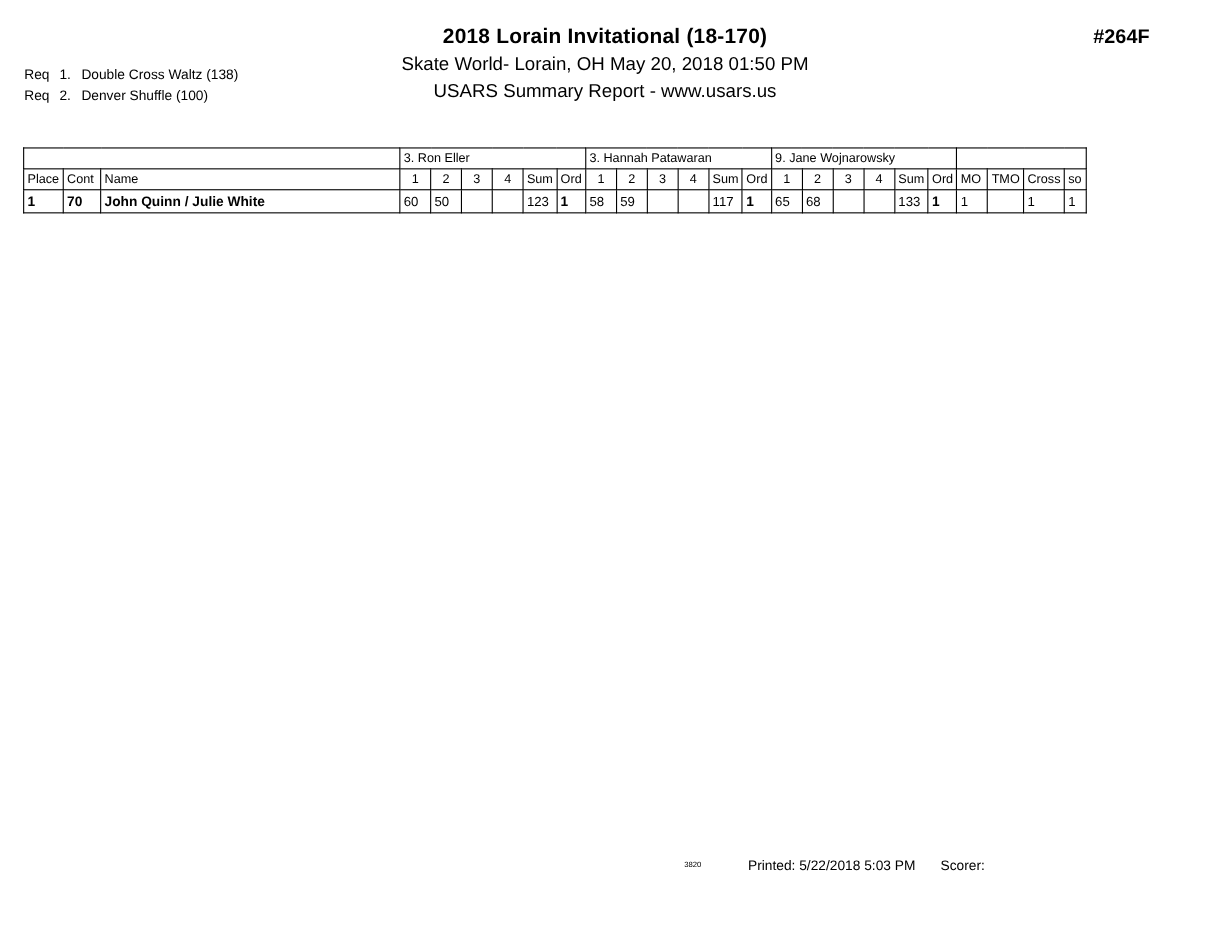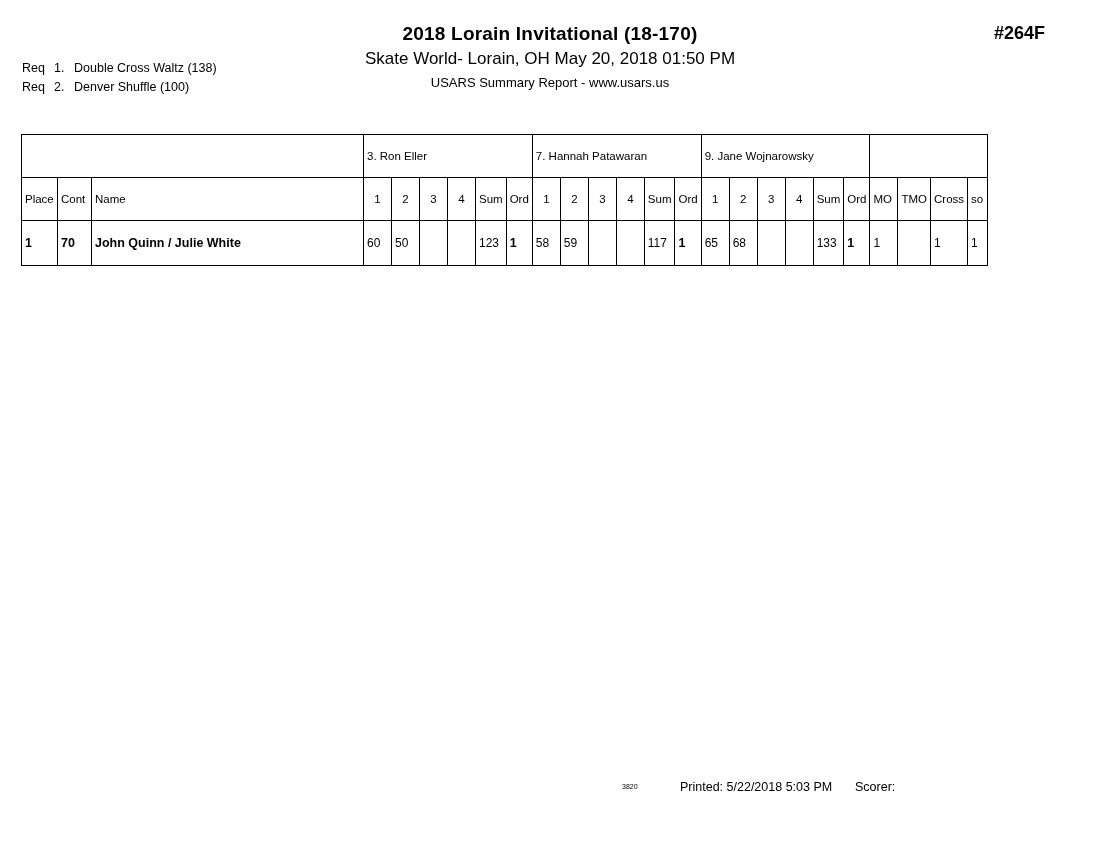--- a/index.html
+++ b/index.html
@@ -54,21 +54,21 @@
   .title-sub {
     font-size: 17px;
     line-height: 24px;
   }
   .title-event {
     font-size: 20px;
     font-weight: bold;
     line-height: 28px;
   }
   .title-report {
-    font-size: 13px;
+    font-size: 17px;
     line-height: 24px;
   }
 
   
   .event-number {
     position: absolute;
     right: 55px;
     top: 23px;
     font-size: 18px;
     font-weight: bold;
@@ -80,21 +80,21 @@
     left: 21px;
     top: 134px;
   }
   table.results {
     border-collapse: collapse;
     font-size: 12px;
     table-layout: fixed;
   }
   table.results td {
     border: 1px solid #000000;
-    padding: 12px 3px;
+    padding: 0 3px;
     height: 18px;
     vertical-align: middle;
     white-space: nowrap;
     overflow: hidden;
   }
   td.nb {
     border: none;
   }
   td.judge-name {
     font-size: 11.5px;
@@ -201,21 +201,21 @@
       <col class="col-mo">
         <col class="col-tmo">
         <col class="col-rule">
         <col class="col-so">
     </colgroup>
 
     <tbody>
         <tr>
       <td class="nb" colspan="3"></td>
       <td class="judge-name" colspan="6">3.  Ron Eller</td>
-      <td class="judge-name" colspan="6">7.  Hannah Patawaran</td>
+      <td class="judge-name" colspan="6">3.  Hannah Patawaran</td>
       <td class="judge-name" colspan="6">9.  Jane  Wojnarowsky</td>
       <td class="nb" colspan="4"></td>
     </tr>
 
     <tr class="header-row">
       <td>Place</td>
       <td>Cont</td>
       <td>Name</td>
 
       <td class="ctr">1</td>

